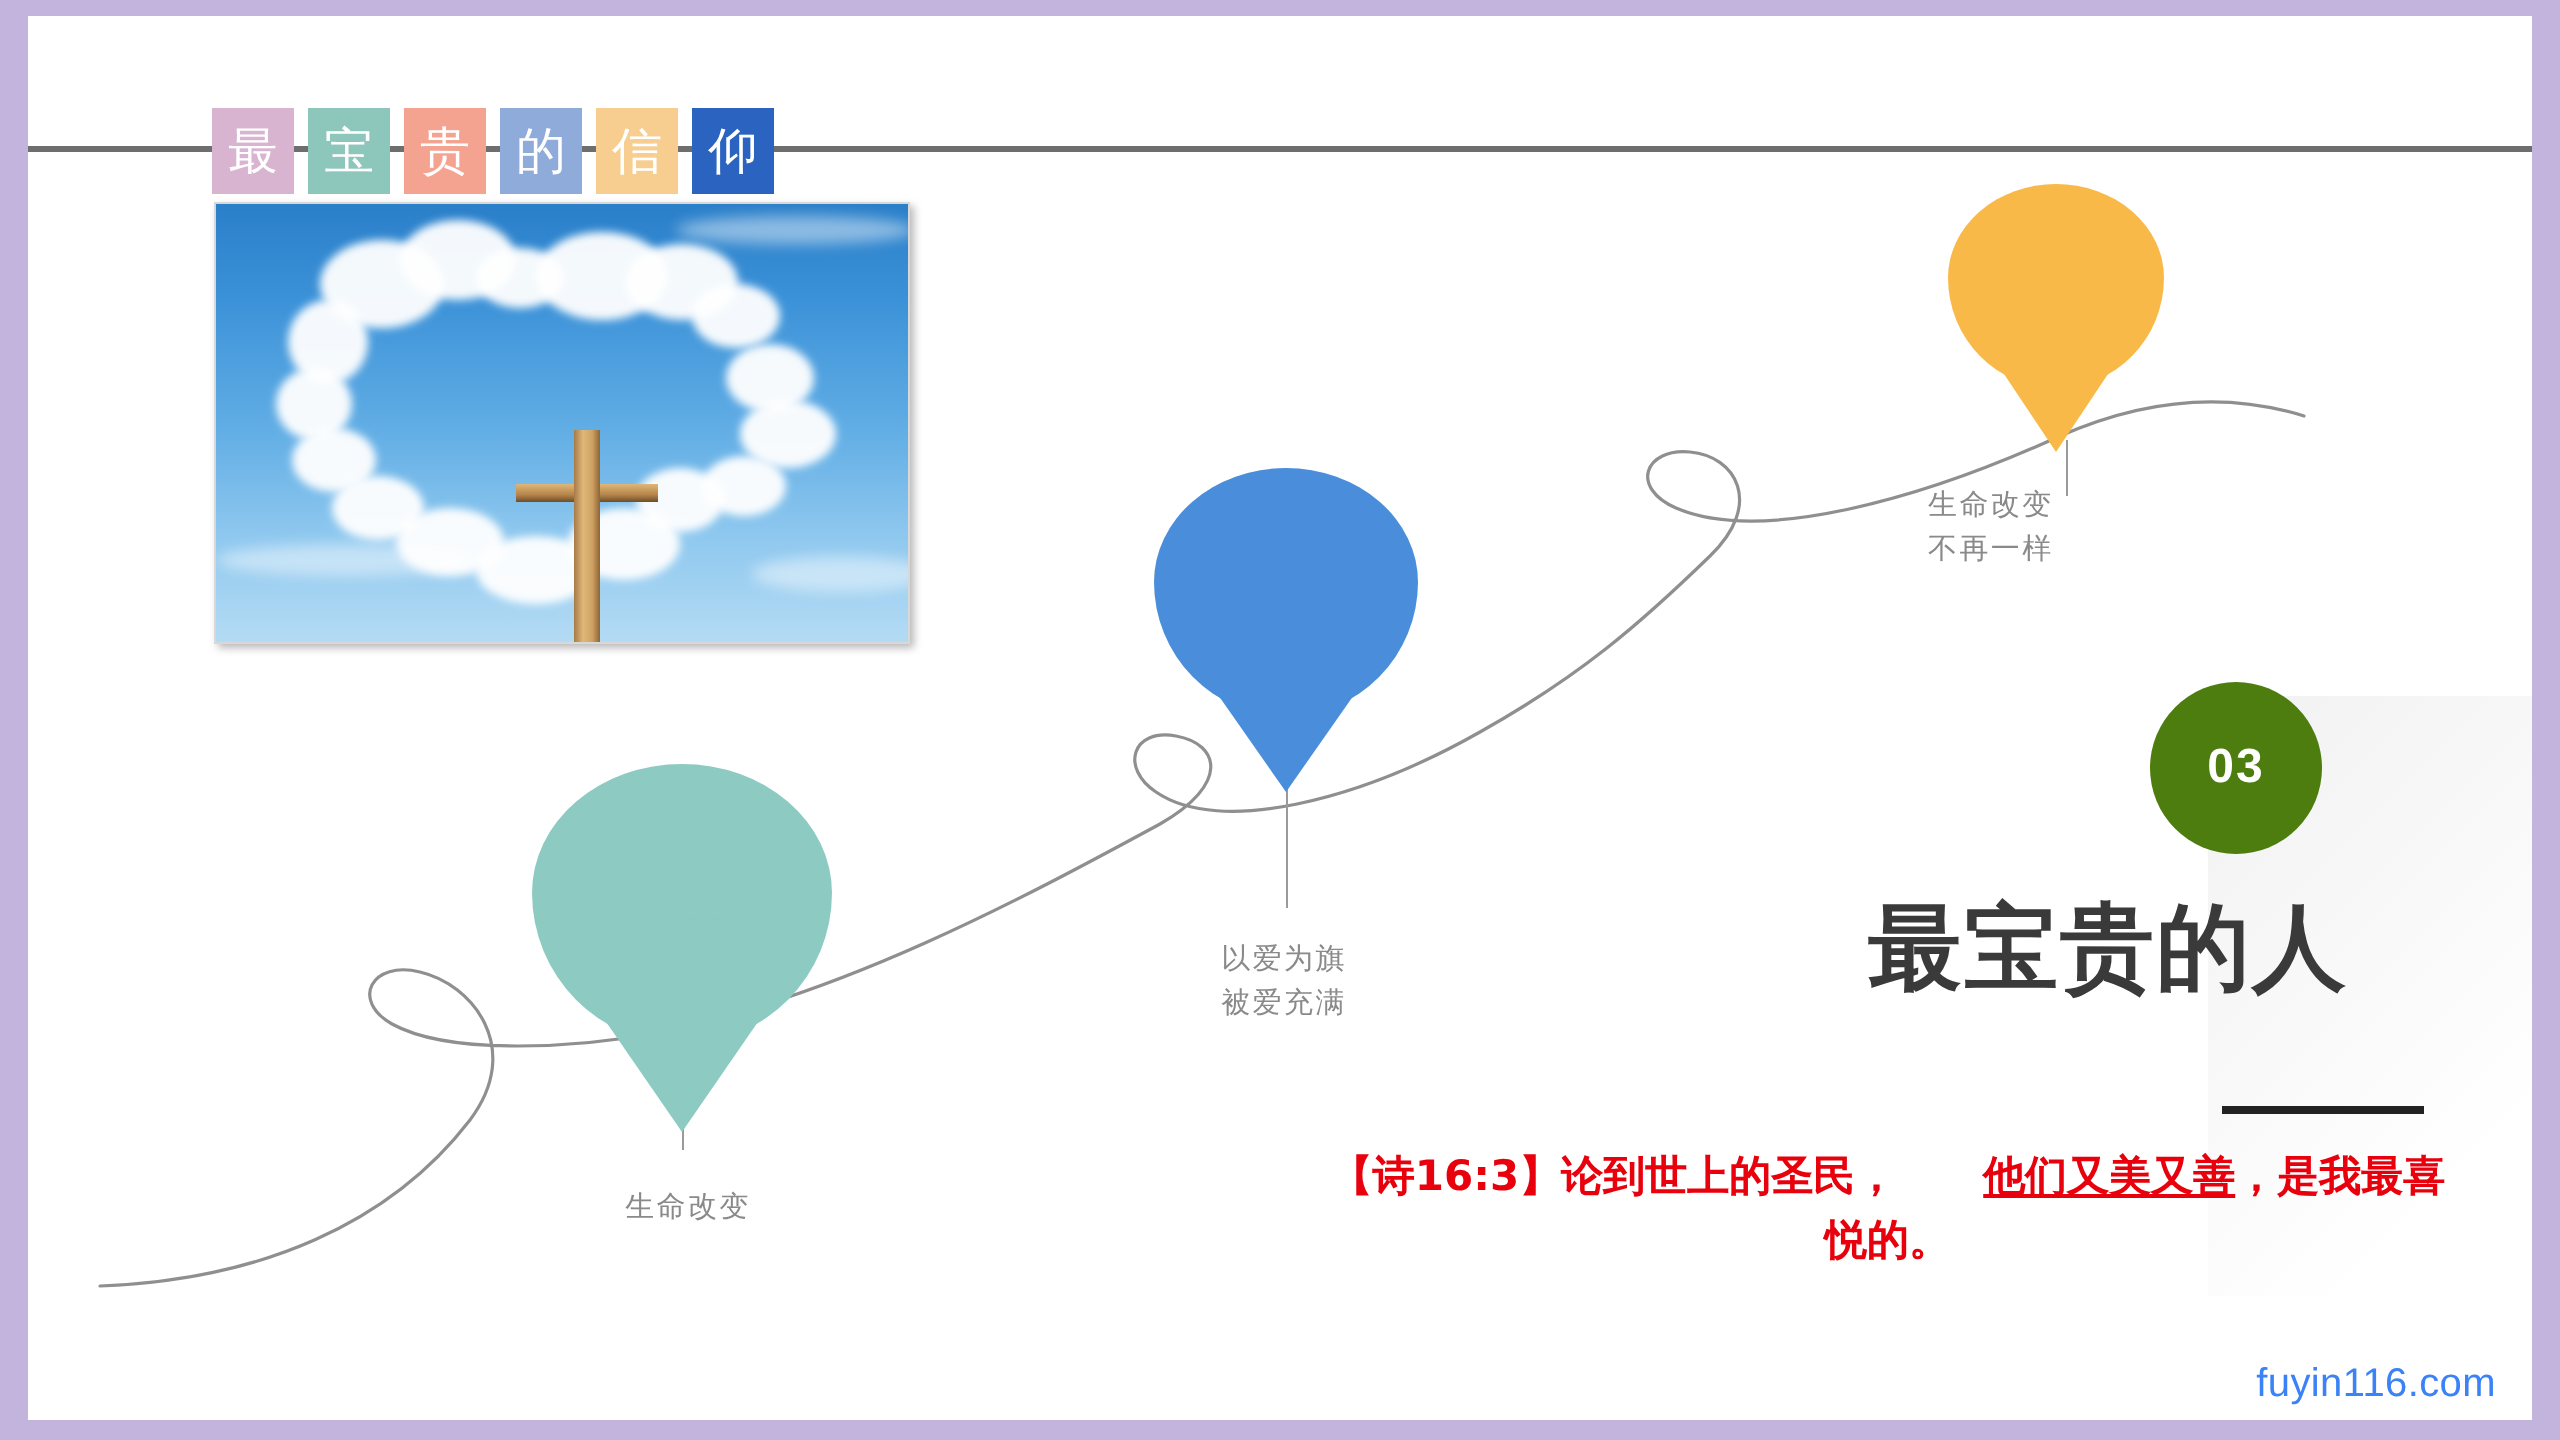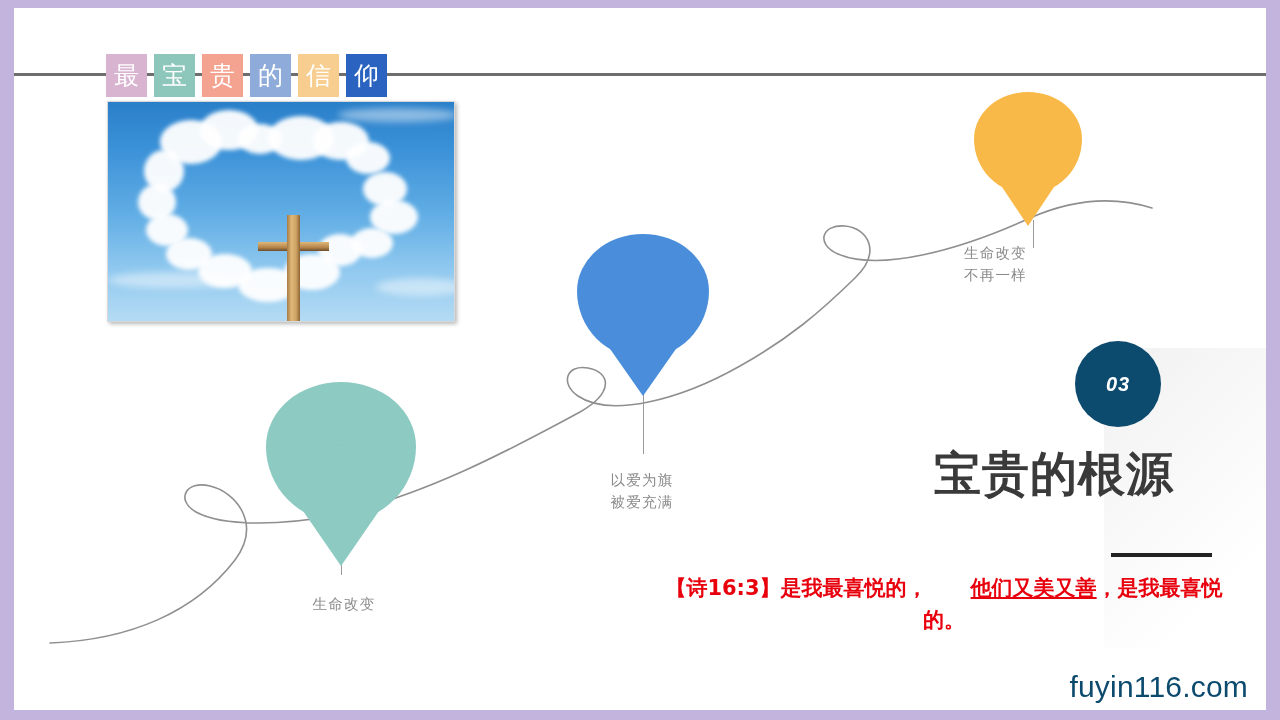--- a/index.html
+++ b/index.html
@@ -202,29 +202,28 @@
     left: 1061px;
     top: 333px;
     width: 86px;
     height: 86px;
     z-index: 4;
   }
   .badge {
     position: absolute;
     inset: 0;
     border-radius: 50%;
-    background: #0c4a6e;
+    background: #4d7c0f;
     color: #ffffff;
     display: flex;
     align-items: center;
     justify-content: center;
-    font-size: 20px;
+    font-size: 24px;
     font-weight: bold;
     letter-spacing: 1px;
-    font-style: italic;
   }
 
   .main-heading {
     position: absolute;
     left: 920px;
     top: 435px;
     font-size: 47px;
     font-weight: bold;
     color: #3a3a3a;
     letter-spacing: 1px;
@@ -254,22 +253,22 @@
     text-align: center;
     font-family: "DejaVu Sans", "Liberation Sans", sans-serif;
     z-index: 4;
   }
   .verse u { text-decoration: underline; text-underline-offset: 2px; margin-left: 43px; }
 
   .watermark {
     position: absolute;
     right: 18px;
     bottom: 6px;
-    font-size: 30px;
-    color: #0c4a6e;
+    font-size: 20px;
+    color: #3b82f6;
     letter-spacing: 0.2px;
     font-family: "Liberation Sans", "DejaVu Sans", sans-serif;
     z-index: 6;
   }
 
   
   .long-shadow {
     position: absolute;
     left: 1090px;
     top: 340px;
@@ -372,21 +371,21 @@
     <div class="caption cap-teal">生命改变</div>
     <div class="caption cap-orange">生命改变
 不再一样</div>
     <div class="caption cap-blue">以爱为旗
 被爱充满</div>
 
     <div class="badge-wrap">
       <div class="badge">03</div>
     </div>
 
-    <div class="main-heading">宝贵的根源</div>
+    <div class="main-heading">最宝贵的人</div>
     <div class="heading-rule"></div>
 
-    <div class="verse"><span>【诗16:3】</span><span>是我最喜悦的，</span><u>他们又美又善</u><span>，是我最喜悦的。</span></div>
+    <div class="verse"><span>【诗16:3】</span><span>论到世上的圣民，</span><u>他们又美又善</u><span>，是我最喜悦的。</span></div>
 
     <div class="watermark">fuyin116.com</div>
 
   </div>
 </div>
 
 </body></html>

